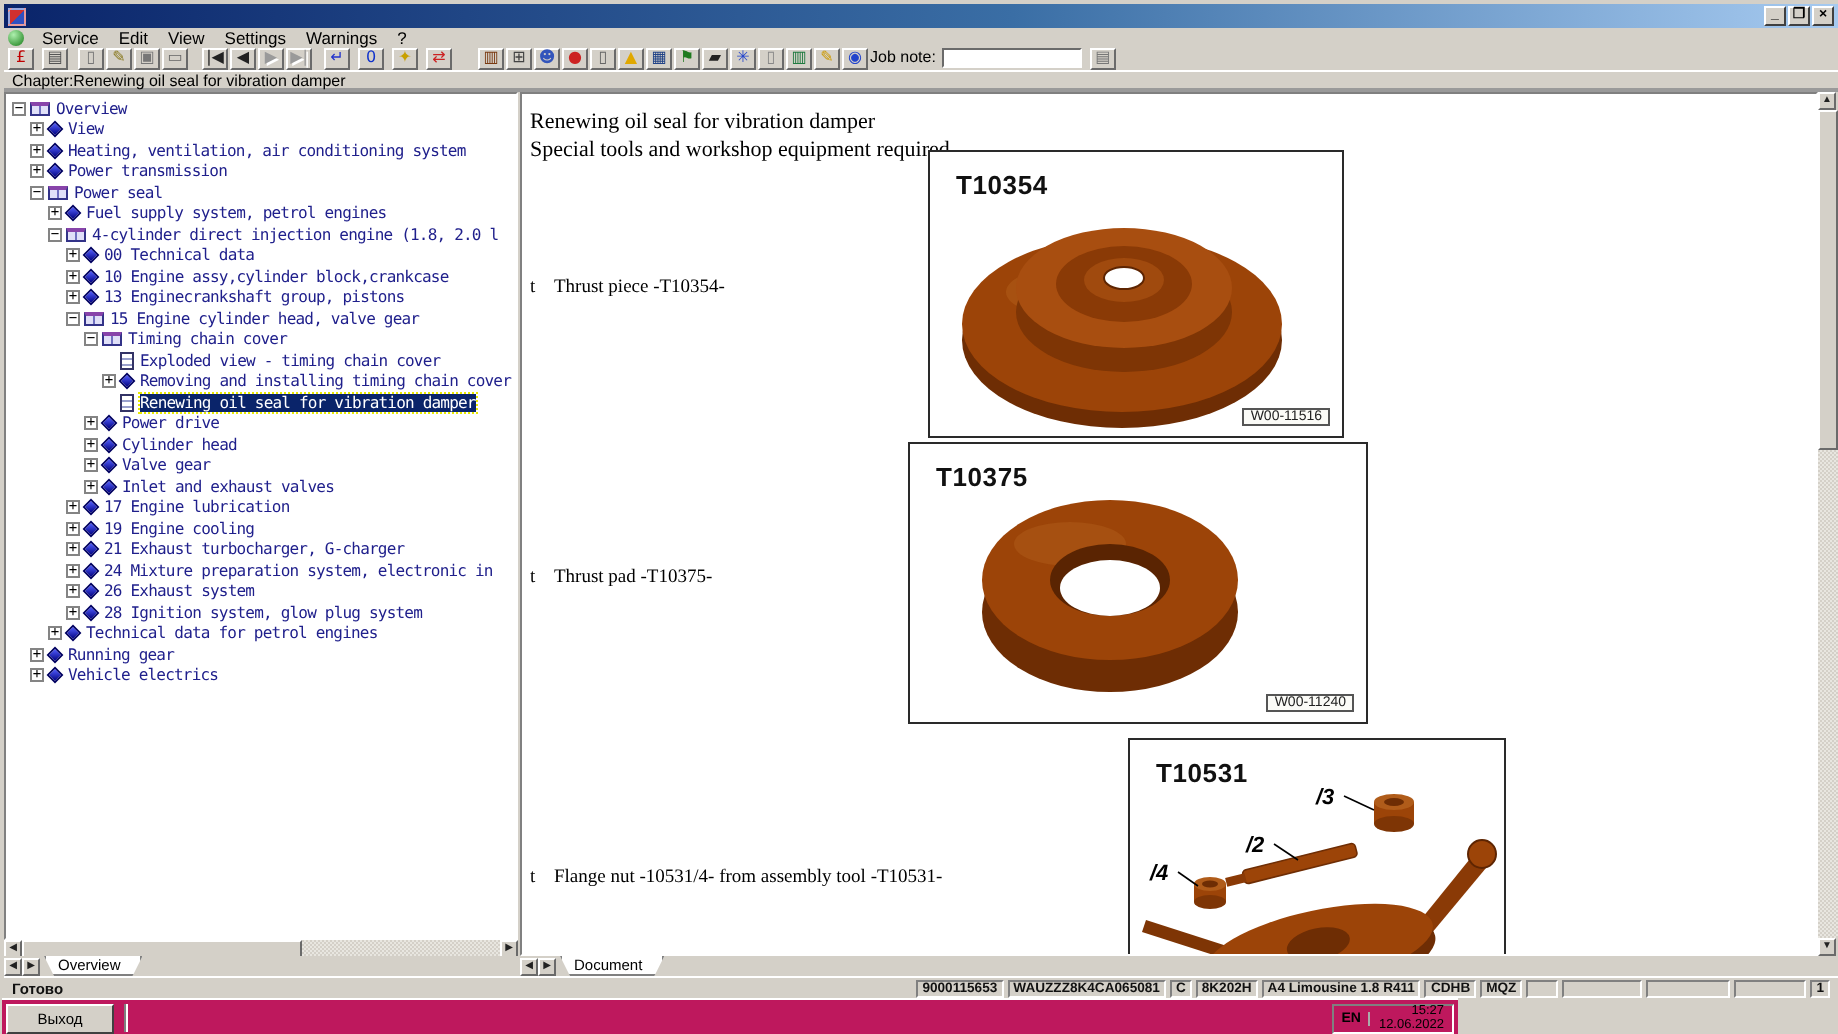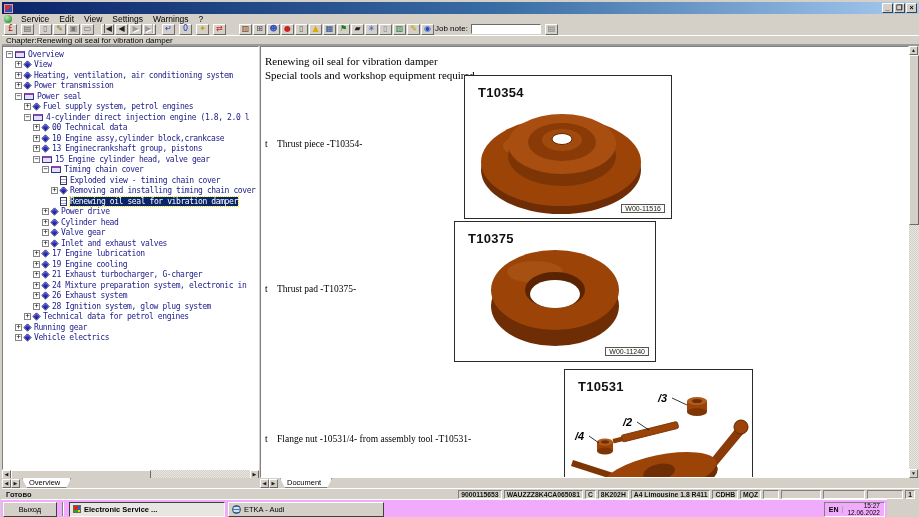--- a/index.html
+++ b/index.html
@@ -83,21 +83,21 @@
   .tab{background:#fff;border:1px solid #808080;border-top:0;padding:0 10px 0 6px;font-size:7.5px;line-height:9px;
     color:#000;clip-path:polygon(0 0,100% 0,calc(100% - 5px) 100%,5px 100%);margin-left:2px}
   
   .statusbar{position:absolute;left:1px;top:487px;width:917px;height:11px;background:#d4d0c8;border-top:1px solid #fff;
     display:flex;align-items:center;font-size:7.5px}
   .status-text{padding-left:4px;font-weight:bold;color:#111}
   .cells{margin-left:auto;display:flex;gap:2px;padding-right:4px}
   .scell{height:9px;border:1px solid;border-color:#808080 #fff #fff #808080;display:flex;align-items:center;
     padding:0 2px;font-size:6.8px;font-weight:bold;color:#111;white-space:nowrap;overflow:hidden}
   
-  .taskbar{position:absolute;left:0;top:498px;width:886px;height:19px;background:#f0abfc;border-top:1px solid #fff;
+  .taskbar{position:absolute;left:0;top:498px;width:728px;height:19px;background:#be185d;border-top:1px solid #fff;
     display:flex;align-items:center;padding:0 2px;gap:2px}
   .exitbtn{width:54px;height:15px;background:#d4d0c8;border:1px solid;border-color:#fff #404040 #404040 #fff;
     font-size:7.5px;text-align:center;line-height:13px;color:#000}
   .tsep{width:2px;height:14px;border-left:1px solid #808080;border-right:1px solid #fff;margin:0 3px}
   .taskbtn{width:156px;height:15px;border:1px solid;border-color:#fff #404040 #404040 #fff;background:#d4d0c8;
     display:flex;align-items:center;gap:3px;padding:0 3px;font-size:7.5px;white-space:nowrap;overflow:hidden}
   .taskbtn.active{border-color:#404040 #fff #fff #404040;background:#e8e6e0;font-weight:bold}
   .quad-icon{width:8px;height:8px;flex:0 0 auto;background-image:linear-gradient(#d22 0 0),linear-gradient(#26c 0 0),linear-gradient(#2a2 0 0),linear-gradient(#dd0 0 0);
     background-size:4px 4px;background-position:0 0,4px 0,0 4px,4px 4px;background-repeat:no-repeat;border:1px solid #666}
   .globe-icon{width:9px;height:9px;flex:0 0 auto;border-radius:50%;border:1px solid #246;
@@ -394,21 +394,21 @@
         <ellipse cx="97" cy="64" rx="20" ry="11" fill="#a04a0e"></ellipse>
         <ellipse cx="97" cy="63" rx="10" ry="5.5" fill="#ffffff" stroke="#5e2502"></ellipse>
       </svg>
       <span class="fig-label">T10354</span>
       <span class="fig-ref">W00-11516</span>
     </div>
     <div class="caption" style="left:4px;top:92px">
       <span class="bullet">t</span><span>Thrust piece -T10354-</span>
     </div>
 
-    <div class="figure" style="left:193px;top:174px;width:202px;height:141px">
+    <div class="figure" style="left:193px;top:174px;width:230px;height:141px">
       <svg width="202" height="141" viewBox="0 0 202 141">
         <ellipse cx="100" cy="84" rx="64" ry="40" fill="#6e2d04"></ellipse>
         <ellipse cx="100" cy="68" rx="64" ry="40" fill="#9c4408"></ellipse>
         <ellipse cx="80" cy="50" rx="28" ry="11" fill="#b05c1a" opacity="0.5"></ellipse>
         <ellipse cx="100" cy="68" rx="30" ry="18" fill="#5a2402"></ellipse>
         <ellipse cx="100" cy="72" rx="25" ry="14" fill="#ffffff"></ellipse>
       </svg>
       <span class="fig-label">T10375</span>
       <span class="fig-ref">W00-11240</span>
     </div>
@@ -489,30 +489,20 @@
         <span class="scell" style="width: 40px;"></span>
         <span class="scell" style="width: 42px;"></span>
         <span class="scell" style="width: 36px;"></span>
         <span class="scell">1</span>
       </span>
   </div>
 
   <div class="taskbar">
     <span class="exitbtn">Выход</span>
     <span class="tsep"></span>
-    <span style="display:flex;gap:3px">
-        <span class="taskbtn active">
-          <span class="quad-icon"></span>
-          <span>Electronic Service ...</span>
-        </span>
-        <span class="taskbtn">
-          <span class="globe-icon"></span>
-          <span>ETKA - Audi</span>
-        </span>
-      </span>
     <span class="tray">
       <span class="lang">EN</span>
       <span class="clock">
         <span>15:27</span><br>
         <span>12.06.2022</span>
       </span>
     </span>
   </div>
 
 </div>

